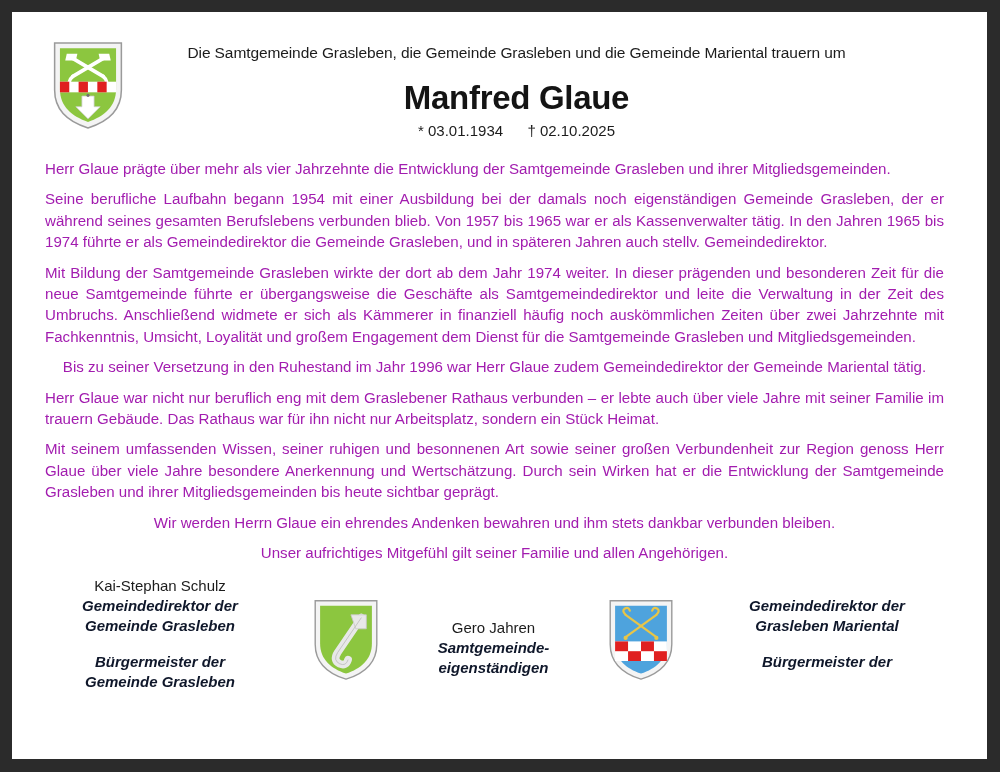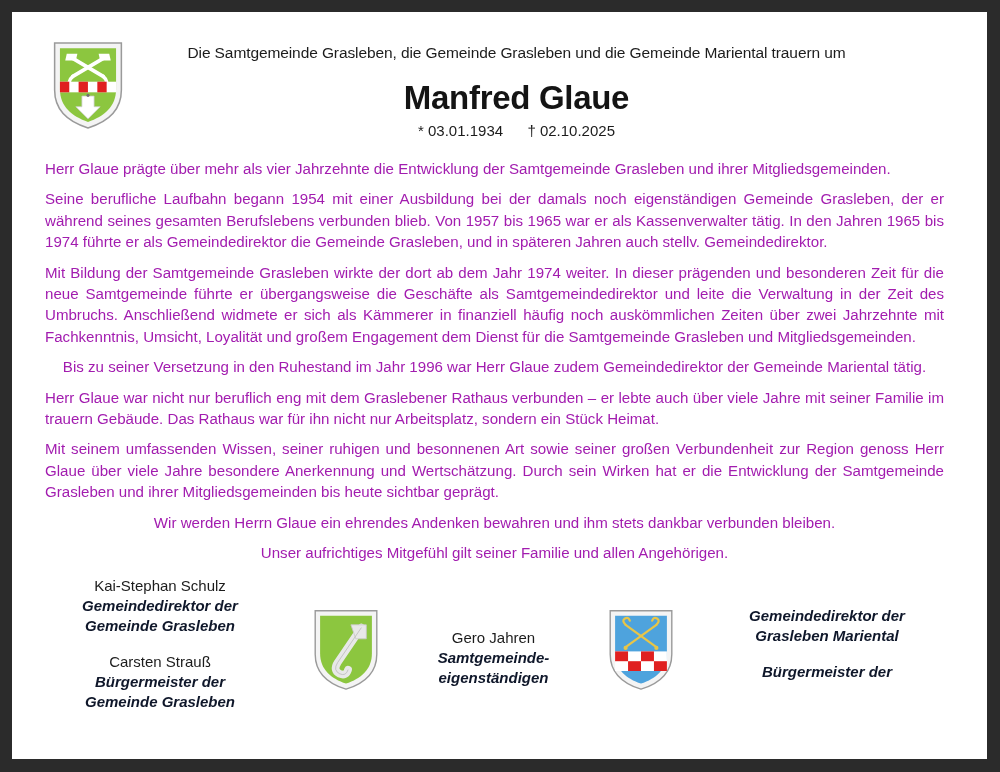--- a/index.html
+++ b/index.html
@@ -202,21 +202,20 @@
 
     <div class="signature-area">
 
       <div class="sig-col">
         <div class="sig-block">
           <div class="sig-name">Kai-Stephan Schulz</div>
           <div class="sig-title">Gemeindedirektor der</div>
           <div class="sig-title">Gemeinde Grasleben</div>
         </div>
         <div class="sig-block">
-          <div class="sig-name">Carsten Strauß</div>
           <div class="sig-title">Bürgermeister der</div>
           <div class="sig-title">Gemeinde Grasleben</div>
         </div>
       </div>
 
       <div class="crest-col">
         <svg class="crest-bottom" viewBox="0 0 100 120" width="70" height="84" aria-hidden="true">
           <path d="M6 4 H94 V66 C94 92 76 108 50 116 C24 108 6 92 6 66 Z" fill="#f4f4f4" stroke="#9a9a9a" stroke-width="2"></path>
           <path d="M13 11 H87 V65 C87 88 71 101 50 108 C29 101 13 88 13 65 Z" fill="#8cc63f"></path>
 

